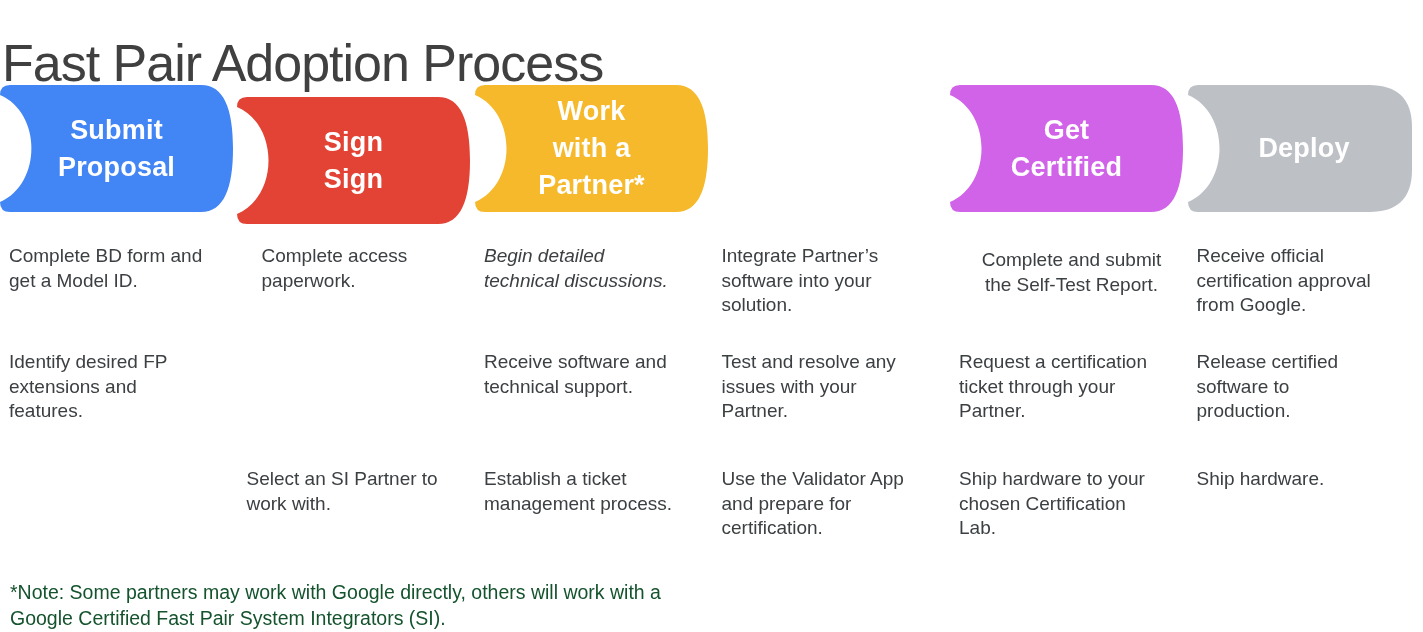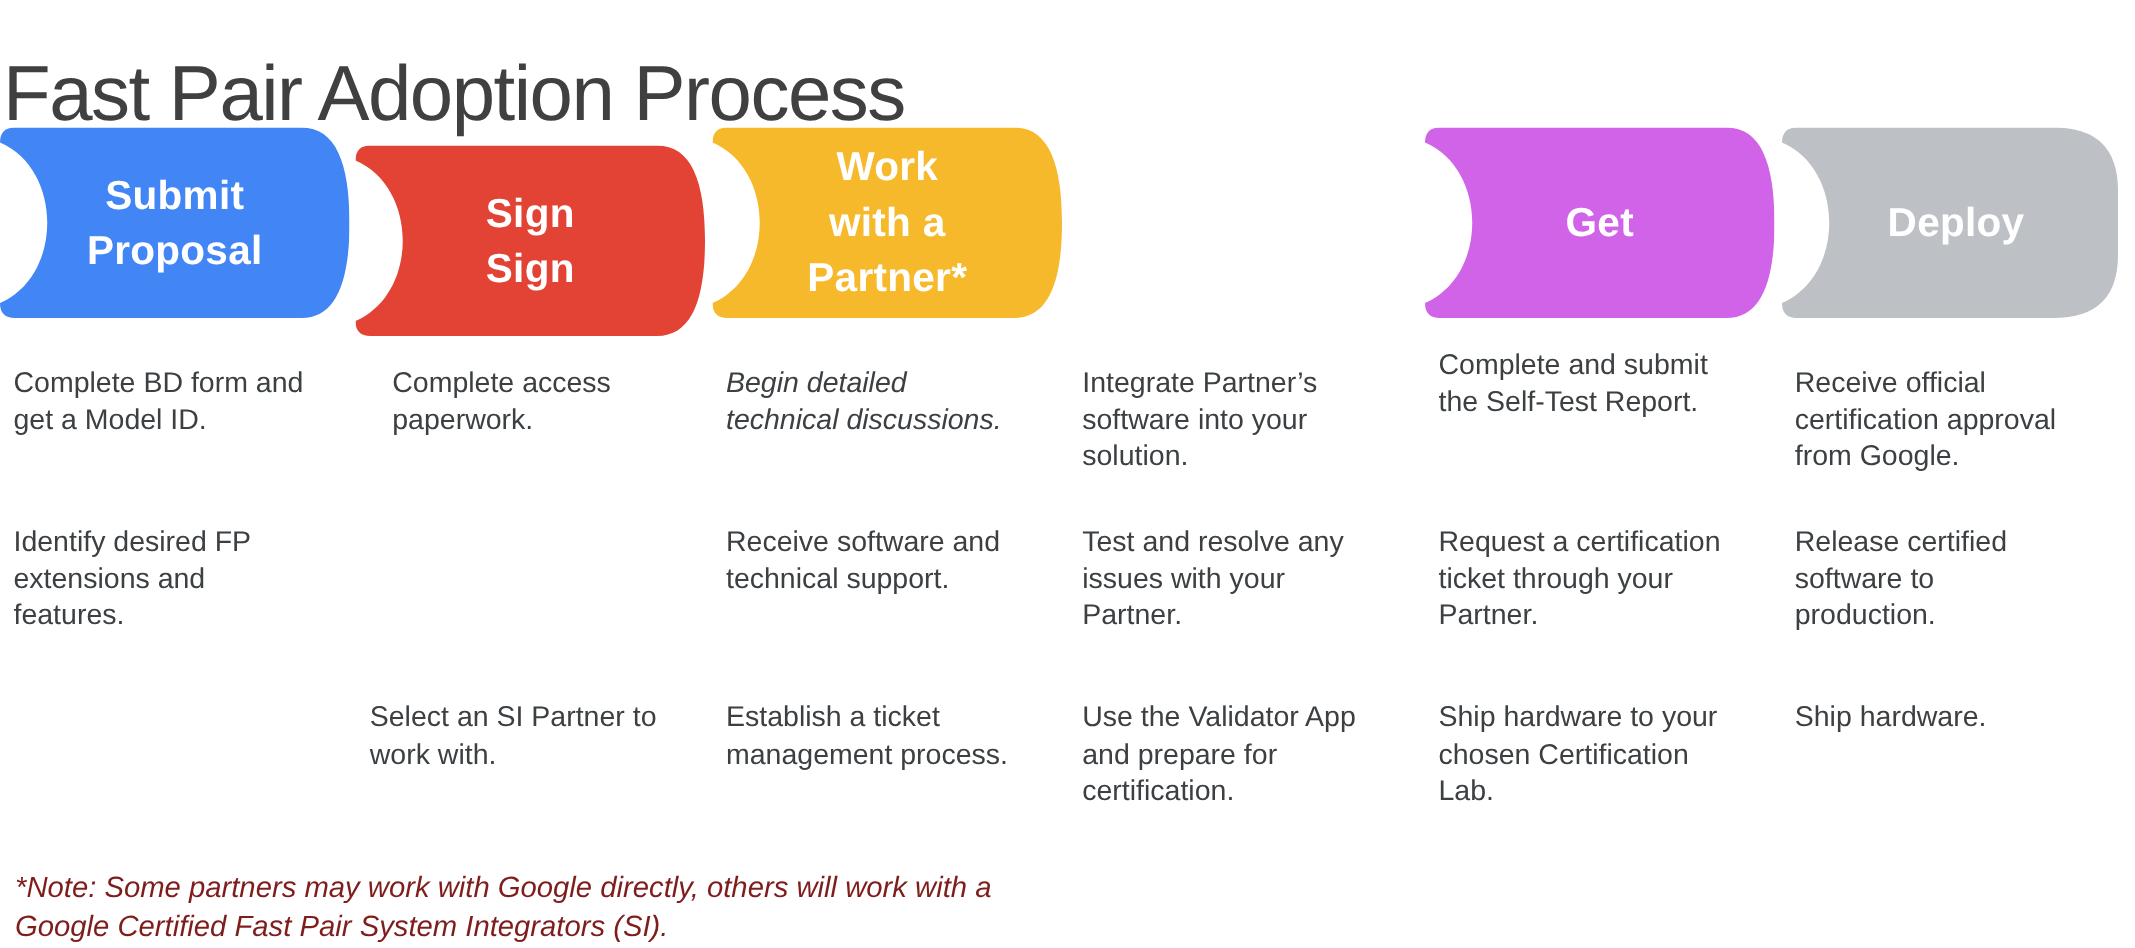--- a/index.html
+++ b/index.html
@@ -58,23 +58,22 @@
     line-height: 24.5px;
     color: #3C4043;
     white-space: pre-line;
   }
   .note {
     position: absolute;
     left: 10px; top: 579px;
     width: 720px;
     font-size: 19.5px;
     line-height: 26px;
-    color: #7f1d1d;
+    color: #14532d;
     white-space: pre-line;
-    font-style: italic;
   }
 </style>
 </head>
 <body>
 
 <h1 class="title">Fast Pair Adoption Process</h1>
 
 <div class="stages" id="stages">
   <div class="stage" style="left: 0px;">
     <svg viewBox="0 0 233 127" preserveAspectRatio="none">
@@ -107,20 +106,21 @@
       </div>
   </div>
 
 
   <div class="stage" style="left: 950px;">
     <svg viewBox="0 0 233 127" preserveAspectRatio="none">
       <path d="M10 0 L201 0 C224 0 233 24 233 63.5 C233 103 224 127 201 127 L10 127 Q0 127 0 117 C42 99 42 28 0 10 Q0 0 10 0 Z" fill="#D063E8"></path>
     </svg>
     <div class="stage-label">
         <div>Get</div>
+        <div>Certified</div>
       </div>
   </div>
 
   <div class="stage" style="left: 1187.5px;">
     <svg viewBox="0 0 233 127" preserveAspectRatio="none">
       <path d="M10 0 L181 0 Q224 0 224 42 L224 85 Q224 127 181 127 L10 127 Q0 127 0 117 C42 99 42 28 0 10 Q0 0 10 0 Z" fill="#BDC1C6"></path>
     </svg>
     <div class="stage-label">
         <div>Deploy</div>
       </div>
@@ -145,21 +145,21 @@
 management process.</div>
     <div class="step-cell" style="left: 721.5px; top: 244px;">Integrate Partner’s
 software into your
 solution.</div>
     <div class="step-cell" style="left: 721.5px; top: 350px;">Test and resolve any
 issues with your
 Partner.</div>
     <div class="step-cell" style="left: 721.5px; top: 467px;">Use the Validator App
 and prepare for
 certification.</div>
-    <div class="step-cell" style="left: 959px; top: 232px;">Complete and submit
+    <div class="step-cell" style="left: 959px; top: 248px; text-align: center;">Complete and submit
 the Self-Test Report.</div>
     <div class="step-cell" style="left: 959px; top: 350px;">Request a certification
 ticket through your
 Partner.</div>
     <div class="step-cell" style="left: 959px; top: 467px;">Ship hardware to your
 chosen Certification
 Lab.</div>
     <div class="step-cell" style="left: 1196.5px; top: 244px;">Receive official
 certification approval
 from Google.</div>

